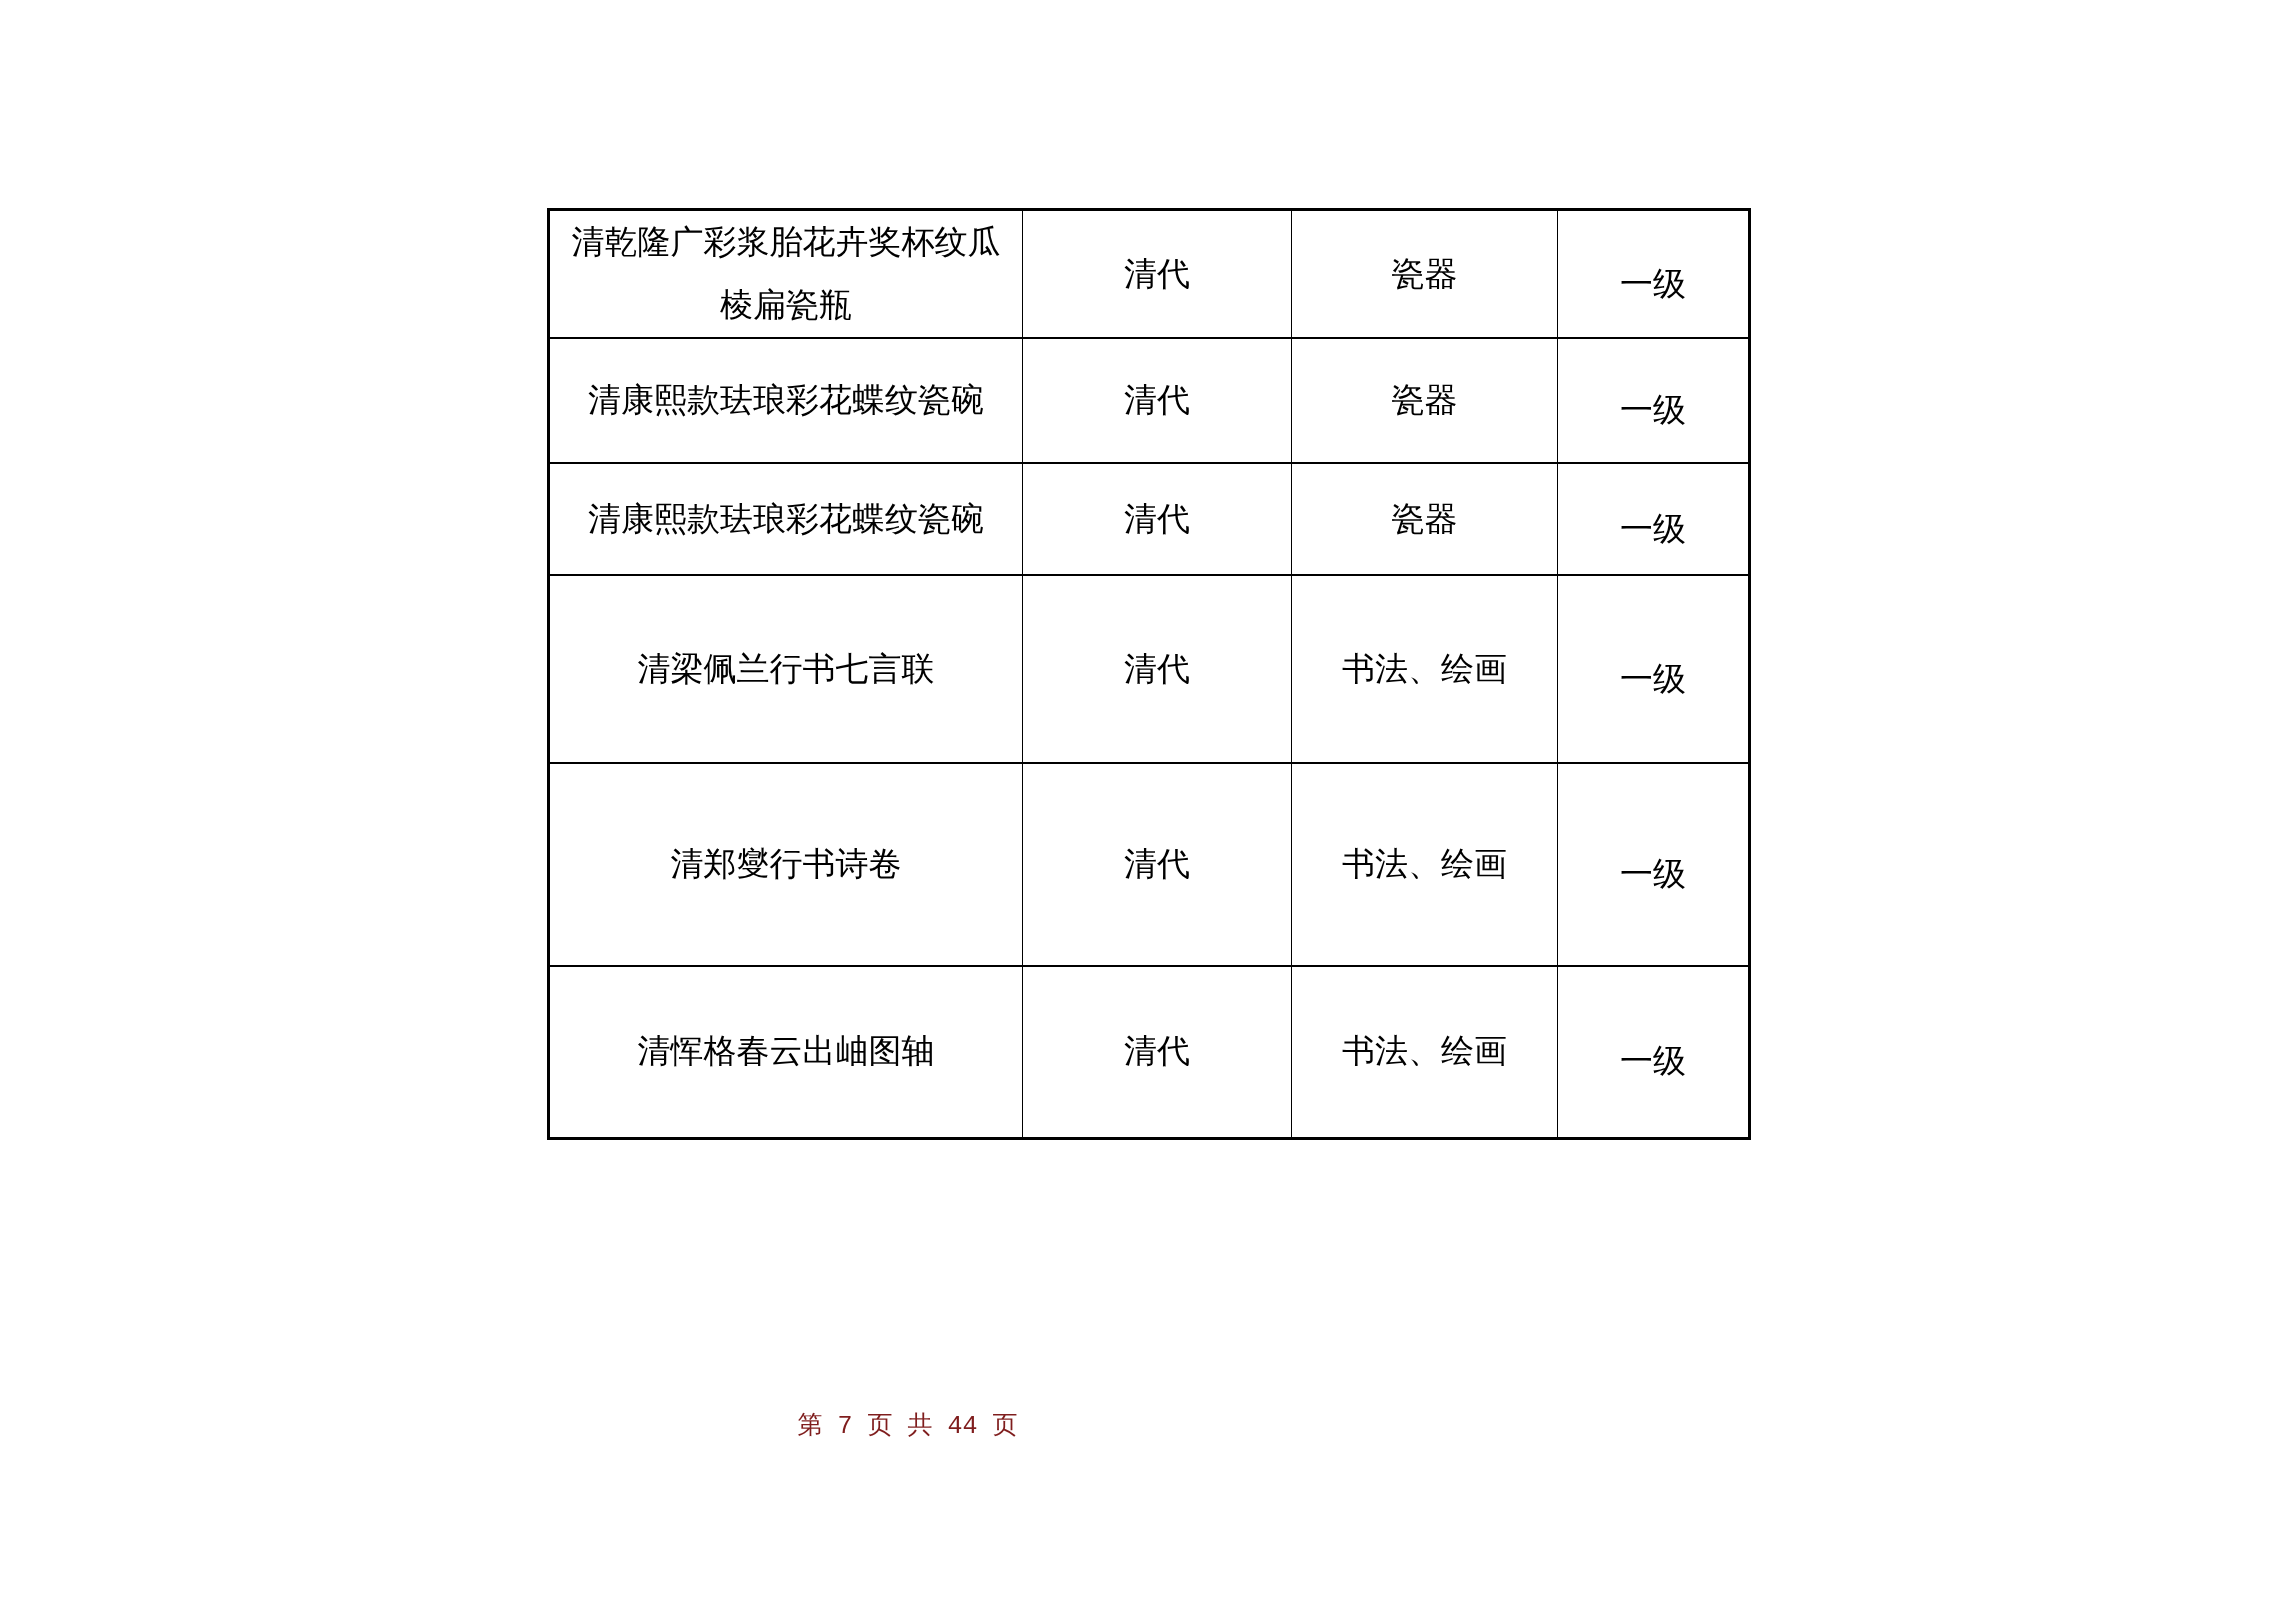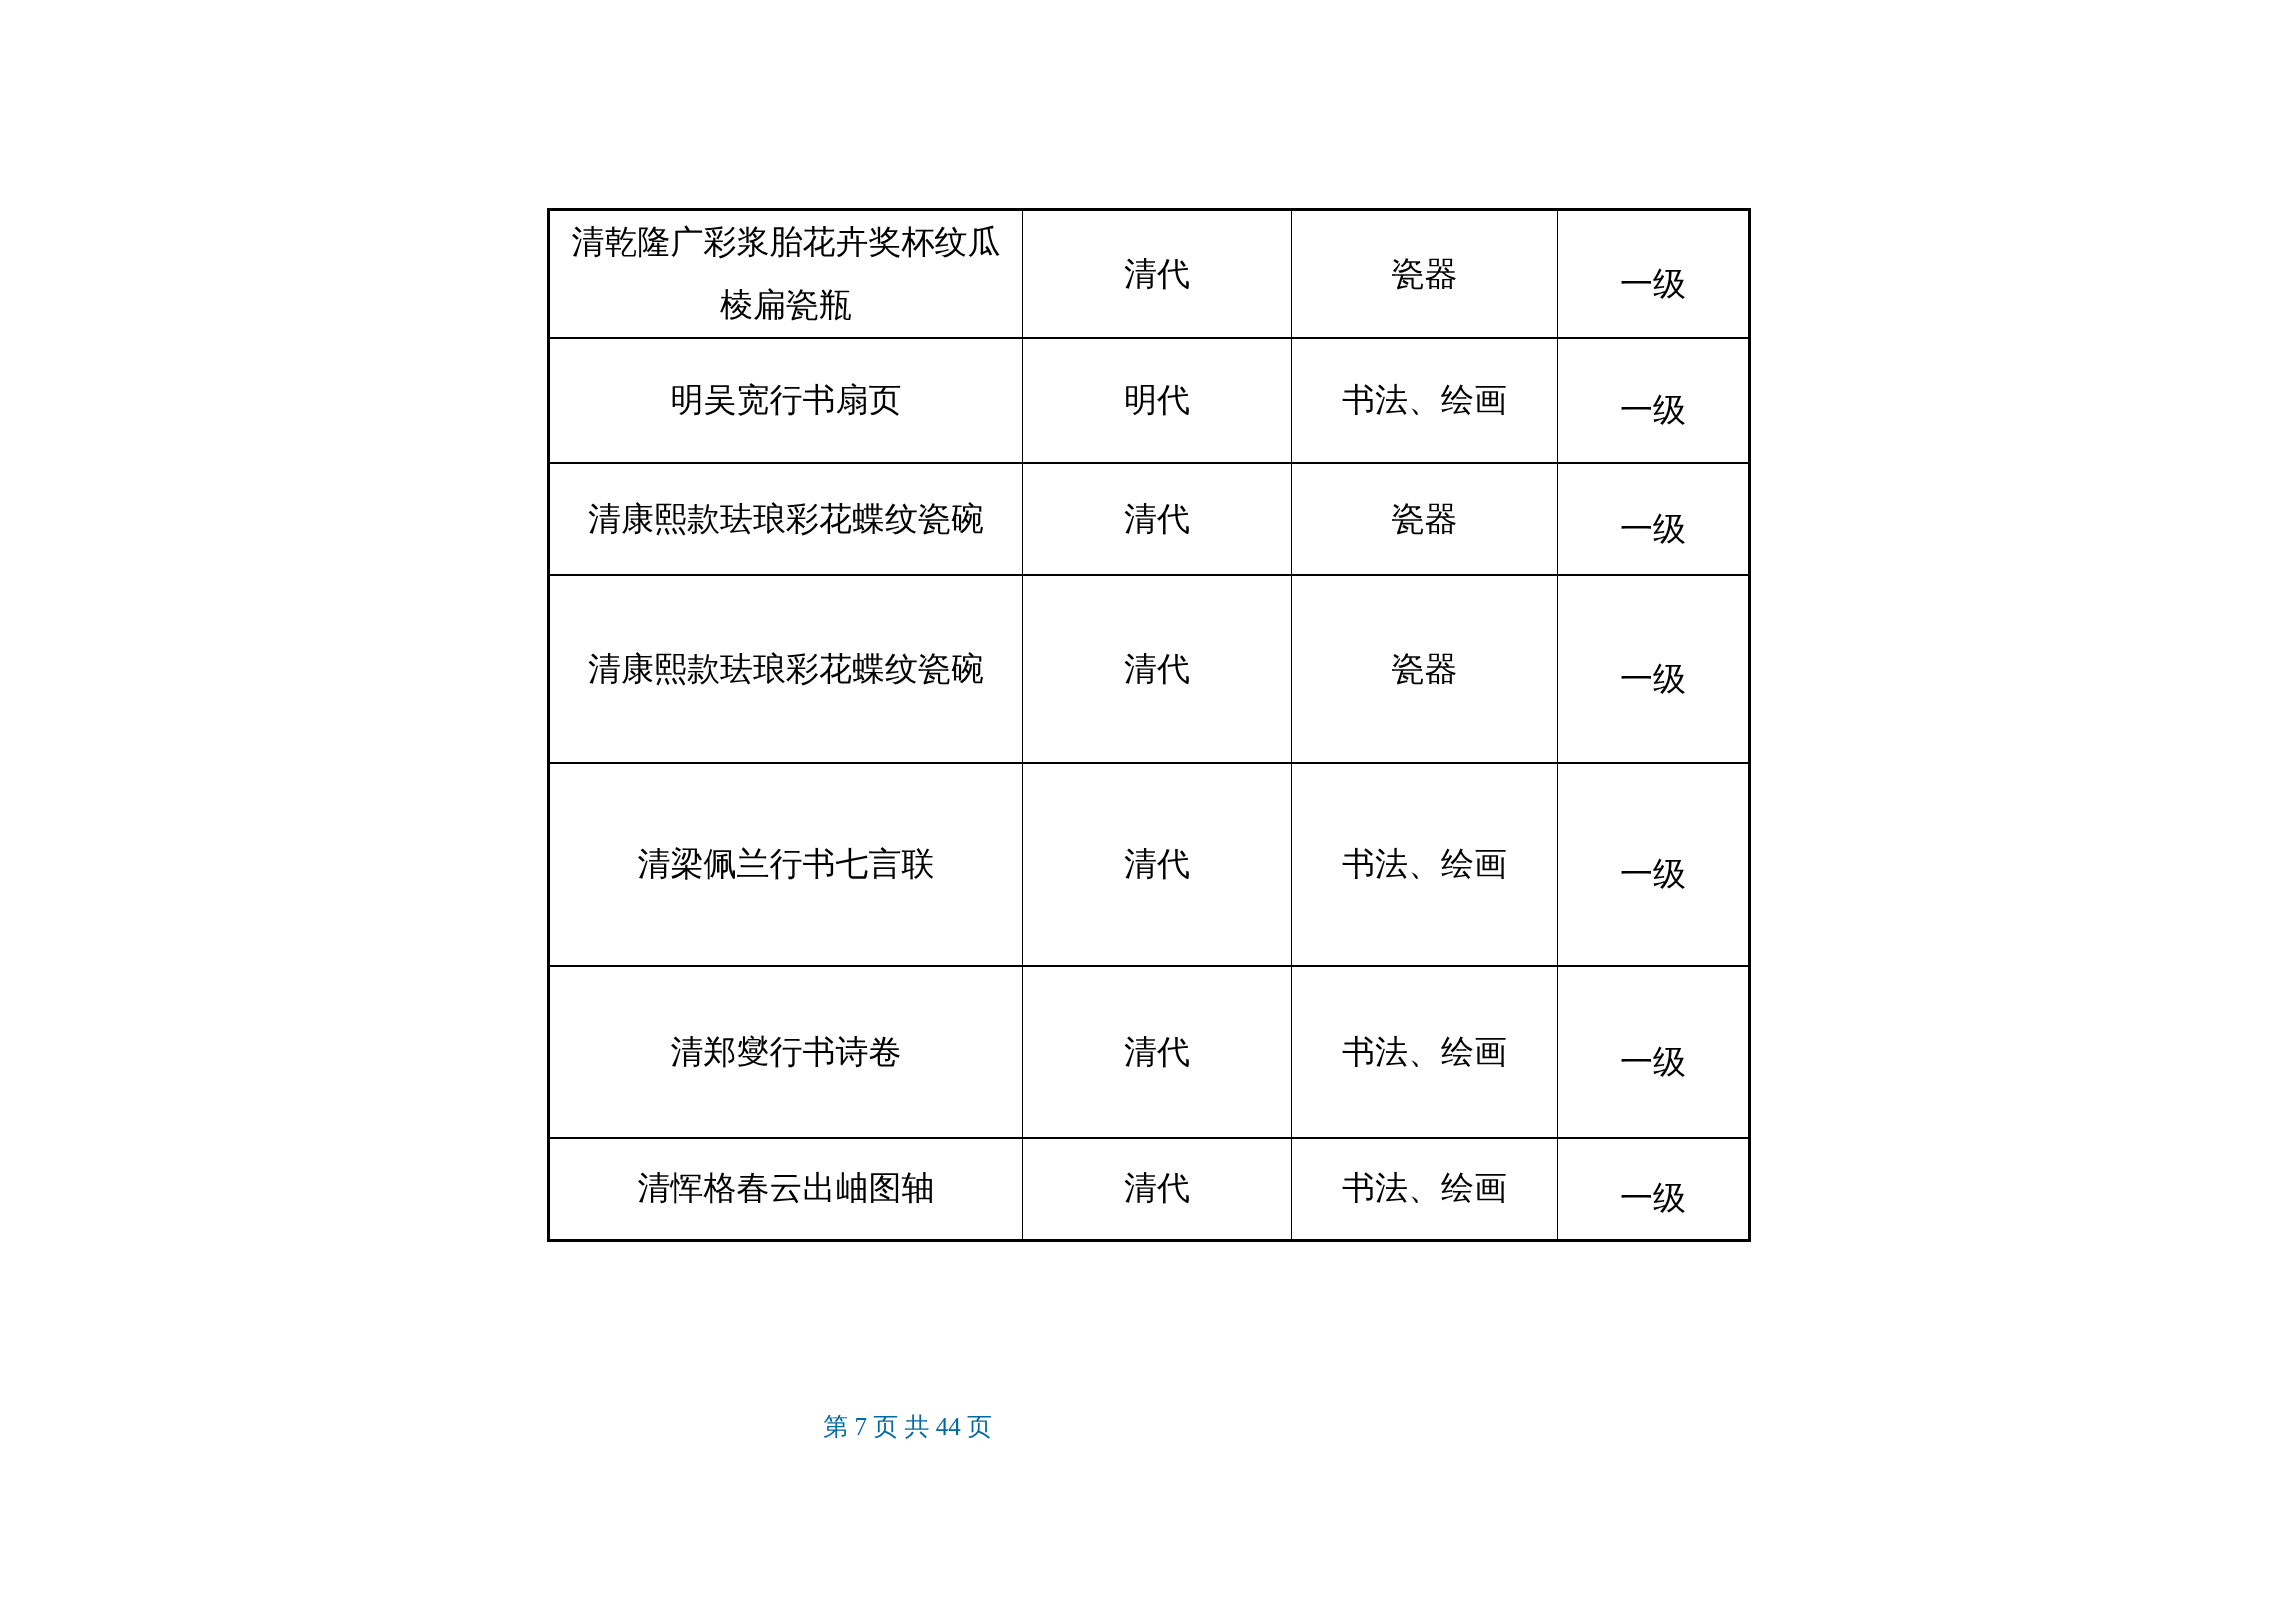--- a/index.html
+++ b/index.html
@@ -61,21 +61,22 @@
   }
   .footer {
     position: absolute;
     left: 0;
     top: 1410px;
     width: 1815px;
     height: 34px;
     line-height: 34px;
     text-align: center;
     font-size: 25px;
-    color: #0369a1;
+    color: #7f1d1d;
+    font-family: Liberation Mono, monospace;
   }
 </style>
 </head>
 <body>
 
 <div class="page">
 
   <table class="relics-table">
     <colgroup>
       <col style="width:474px">
@@ -93,34 +94,20 @@
       <span class="txt">清代</span>
     </td>
     <td class="cell category-cell">
       <span class="txt">瓷器</span>
     </td>
     <td class="cell grade-cell">
       <span class="txt grade-txt">一级</span>
     </td>
   </tr>
 
-  <tr>
-    <td class="cell name-cell">
-      <span class="txt">明吴宽行书扇页</span>
-    </td>
-    <td class="cell era-cell">
-      <span class="txt">明代</span>
-    </td>
-    <td class="cell category-cell">
-      <span class="txt">书法、绘画</span>
-    </td>
-    <td class="cell grade-cell">
-      <span class="txt grade-txt">一级</span>
-    </td>
-  </tr>
 
   <tr>
     <td class="cell name-cell">
       <span class="txt">清康熙款珐琅彩花蝶纹瓷碗</span>
     </td>
     <td class="cell era-cell">
       <span class="txt">清代</span>
     </td>
     <td class="cell category-cell">
       <span class="txt">瓷器</span>

